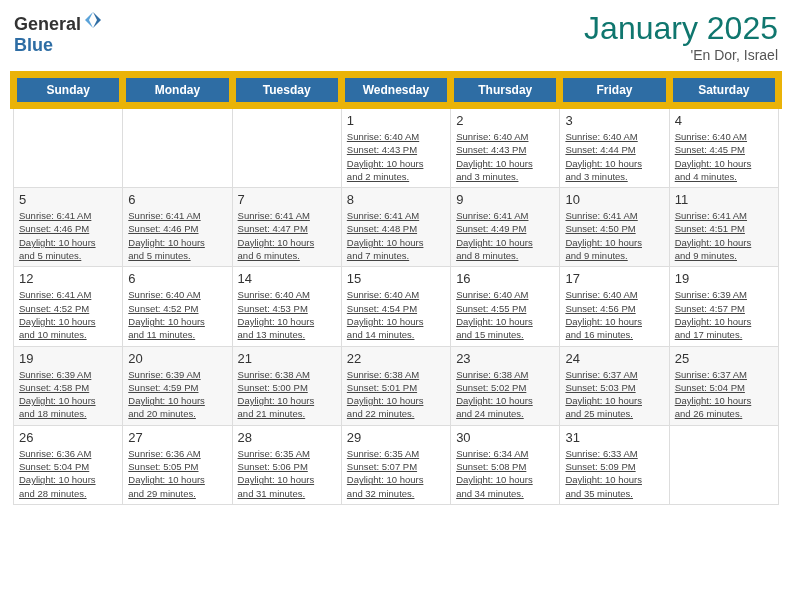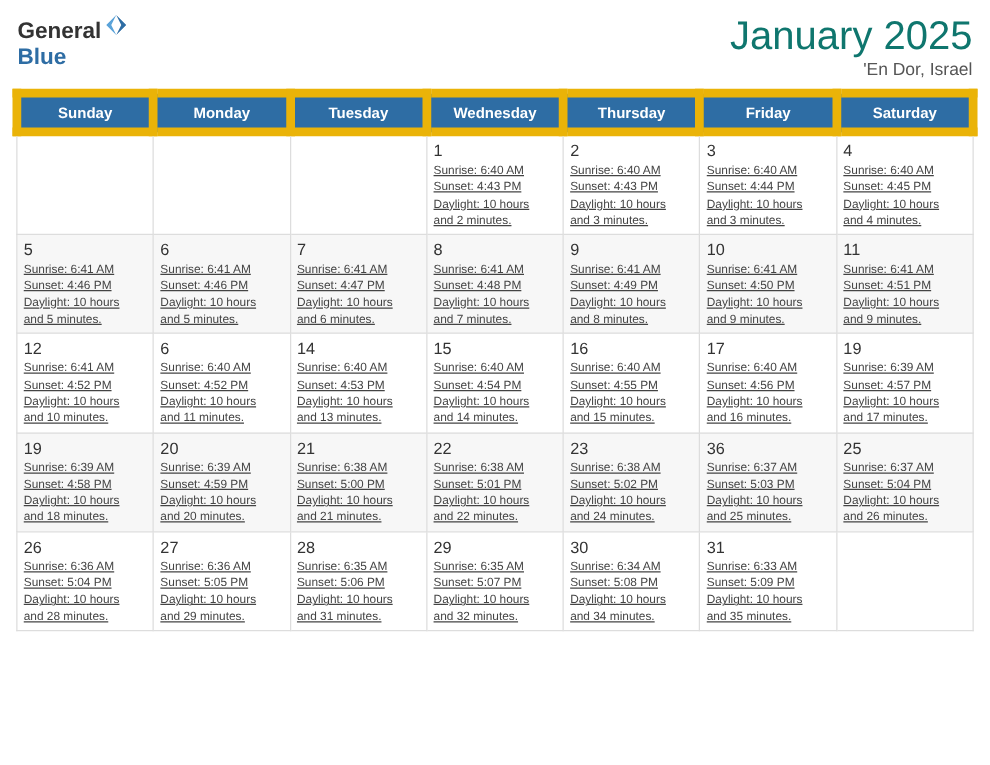--- a/index.html
+++ b/index.html
@@ -221,21 +221,21 @@
         </td>
         <td>
           <span class="day-number">22</span>
           <div class="day-info">Sunrise: 6:38 AM<br>Sunset: 5:01 PM<br>Daylight: 10 hours<br>and 22 minutes.</div>
         </td>
         <td>
           <span class="day-number">23</span>
           <div class="day-info">Sunrise: 6:38 AM<br>Sunset: 5:02 PM<br>Daylight: 10 hours<br>and 24 minutes.</div>
         </td>
         <td>
-          <span class="day-number">36</span>
+          <span class="day-number">24</span>
           <div class="day-info">Sunrise: 6:37 AM<br>Sunset: 5:03 PM<br>Daylight: 10 hours<br>and 25 minutes.</div>
         </td>
         <td>
           <span class="day-number">25</span>
           <div class="day-info">Sunrise: 6:37 AM<br>Sunset: 5:04 PM<br>Daylight: 10 hours<br>and 26 minutes.</div>
         </td>
       </tr>
       <tr>
         <td>
           <span class="day-number">26</span>

